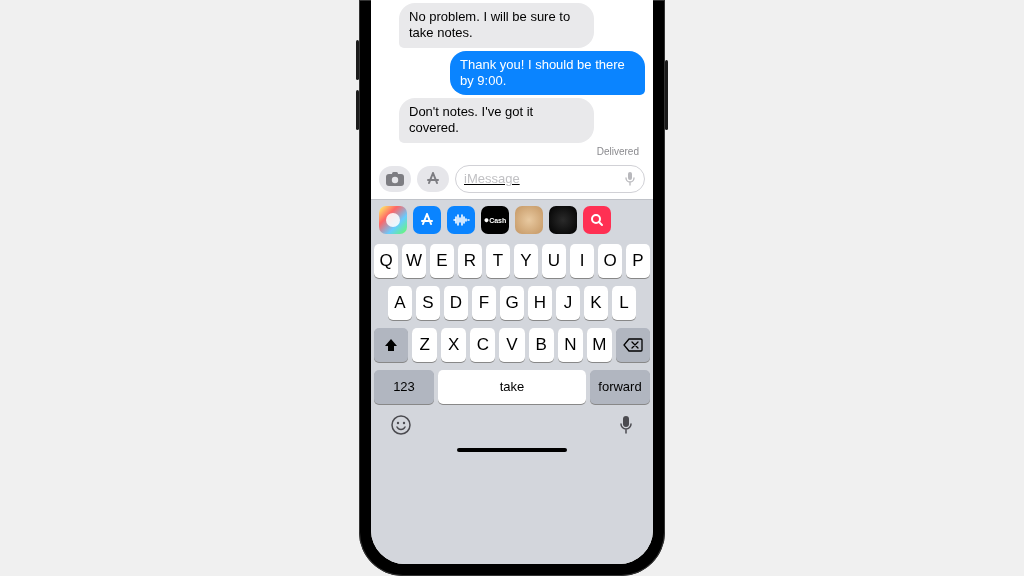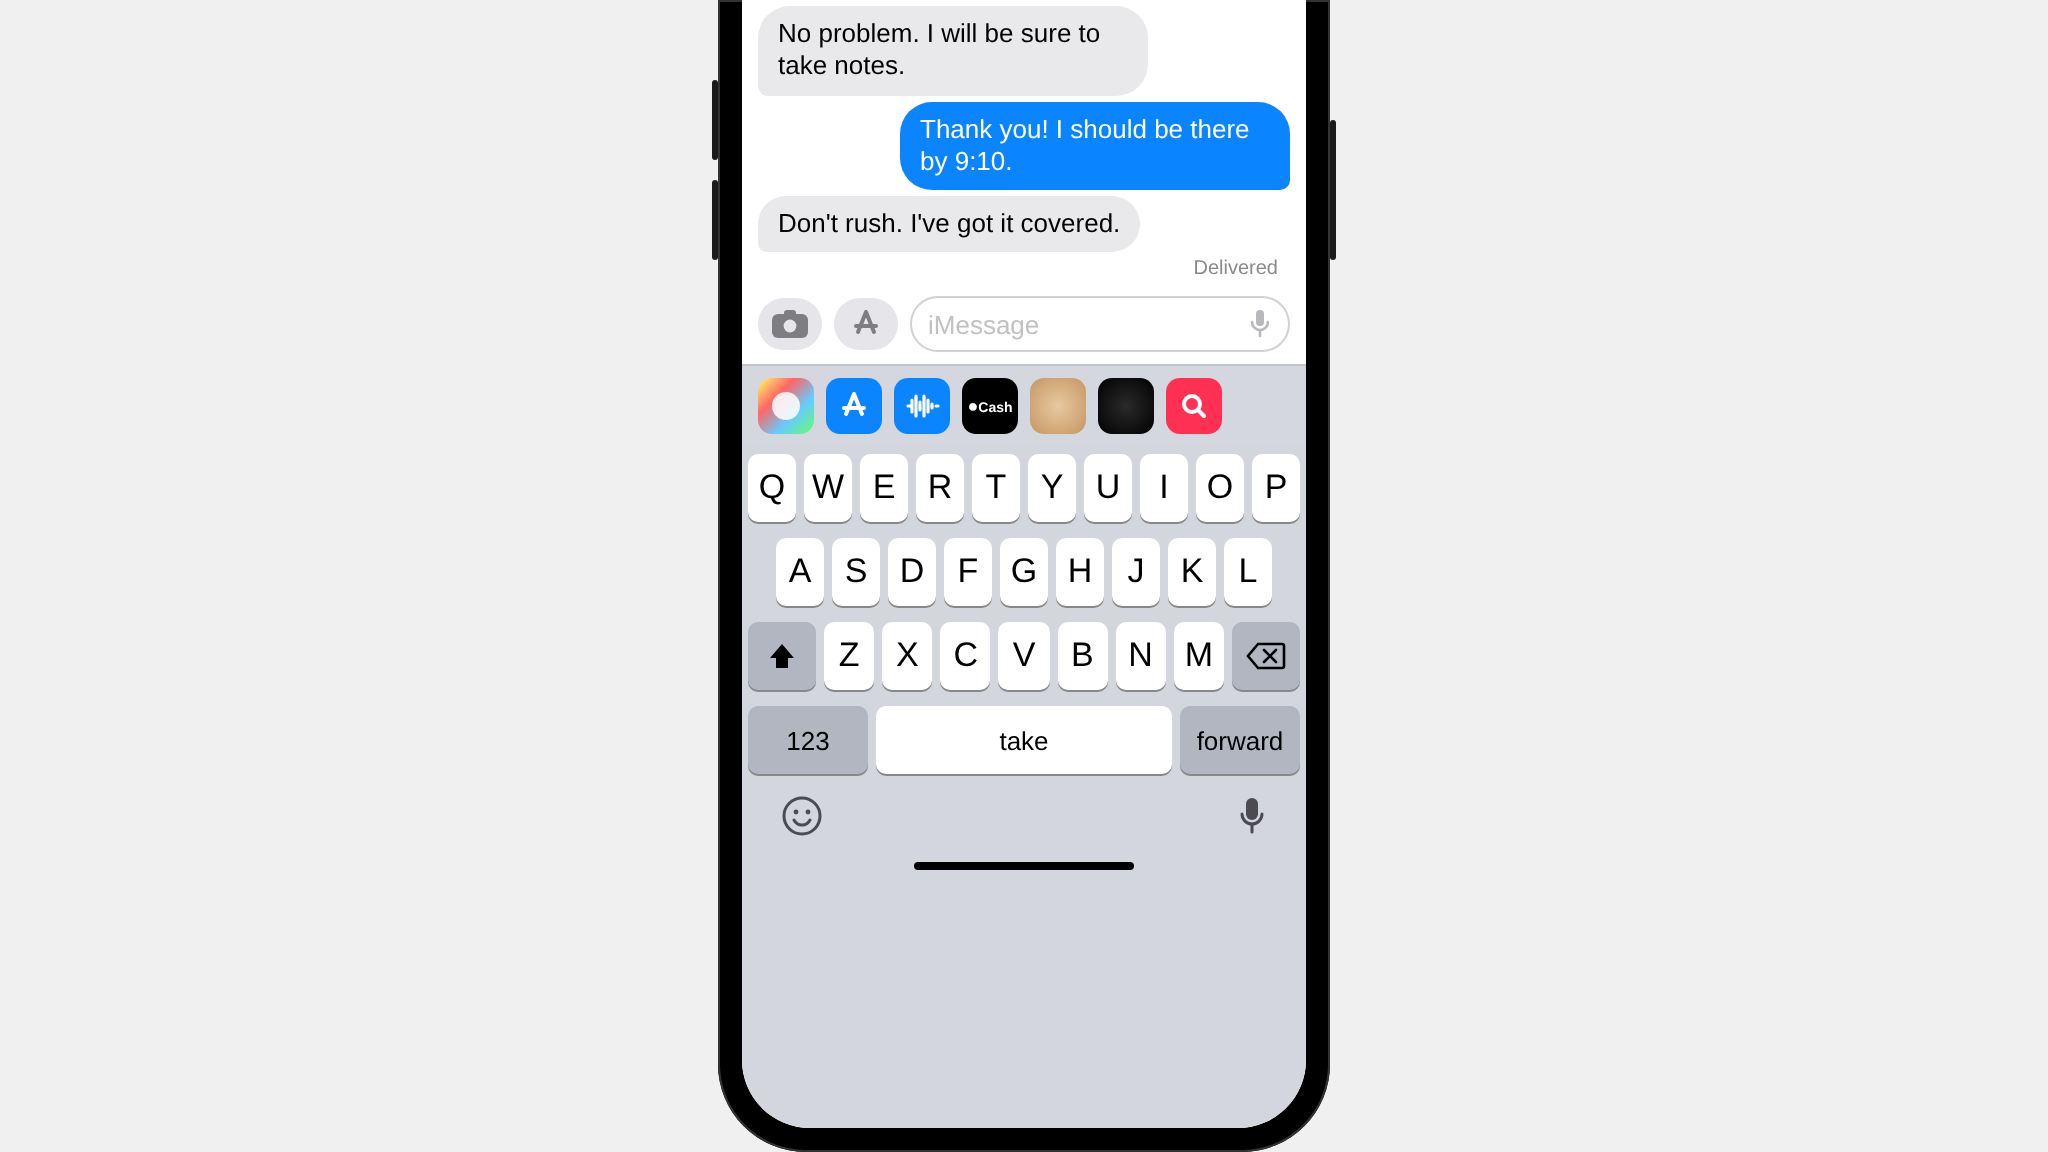--- a/index.html
+++ b/index.html
@@ -30,41 +30,42 @@
     display: flex;
     flex-direction: column;
     font-size: 13px;
   }
   .conversation {
     flex: 0 0 auto;
     background: #fff;
     padding: 0 8px 4px 8px;
   }
   .row { display: flex; margin: 3px 0; }
-  .row.left { justify-content: flex-start; }
+  .row.left { justify-content: flex-start; margin-left: 20px; }
   .row.right { justify-content: flex-end; }
   .bubble {
     max-width: 195px;
     padding: 6px 10px;
     border-radius: 16px;
     line-height: 1.25;
     font-size: 13px;
   }
   .bubble.grey { background: #e9e9eb; color: #000; border-bottom-left-radius: 5px; }
   .bubble.blue { background: #0a84ff; color: #fff; border-bottom-right-radius: 5px; }
   .timestamp { text-align: center; font-size: 10px; color: #8a8a8e; margin: 6px 0 4px; }
   .timestamp b { font-weight: 600; }
   .delivered { text-align: right; font-size: 10px; color: #8a8a8e; padding-right: 6px; margin-top: 0; }
 
   .input-row {
     display: flex;
     align-items: center;
     gap: 6px;
     padding: 4px 8px 6px 8px;
     background: #fff;
+    text-decoration: underline;
   }
   .pill {
     background: #e6e6ea;
     border-radius: 14px;
     height: 26px;
     display: flex;
     align-items: center;
     justify-content: center;
     color: #7d7d82;
   }
@@ -155,24 +156,24 @@
   <div class="side-btn side-l1"></div>
   <div class="side-btn side-l2"></div>
 
   <div class="screen">
 
     <div class="conversation">
       <div class="row left">
         <div class="bubble grey">No problem. I will be sure to take notes.</div>
       </div>
       <div class="row right">
-        <div class="bubble blue">Thank you! I should be there by 9:10.</div>
+        <div class="bubble blue">Thank you! I should be there by 9:00.</div>
       </div>
       <div class="row left">
-        <div class="bubble grey">Don't rush. I've got it covered.</div>
+        <div class="bubble grey">Don't notes. I've got it covered.</div>
       </div>
       <div class="delivered">Delivered</div>
     </div>
 
     <div class="input-row">
       <div class="pill cam">
         <svg width="18" height="14" viewBox="0 0 18 14">
             <rect x="0" y="2" width="18" height="12" rx="3" fill="#7d7d82"></rect>
             <rect x="6" y="0" width="6" height="3" rx="1.5" fill="#7d7d82"></rect>
             <circle cx="9" cy="8" r="3.2" fill="#e6e6ea"></circle>

